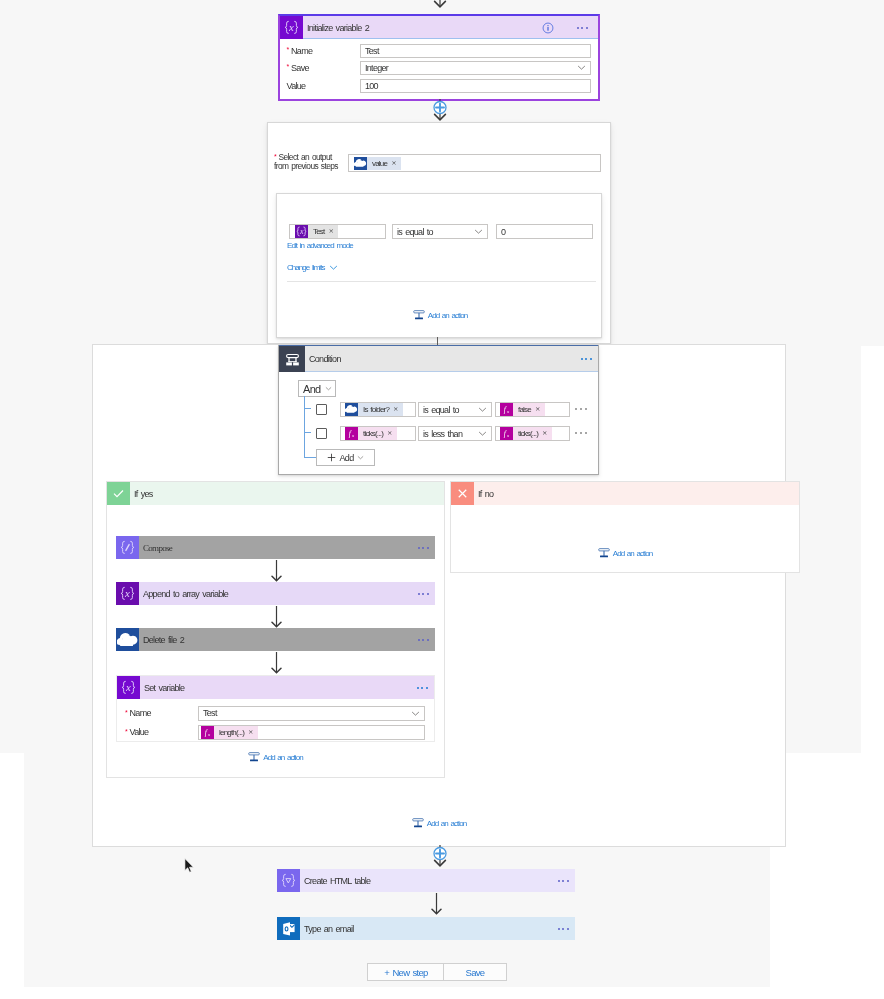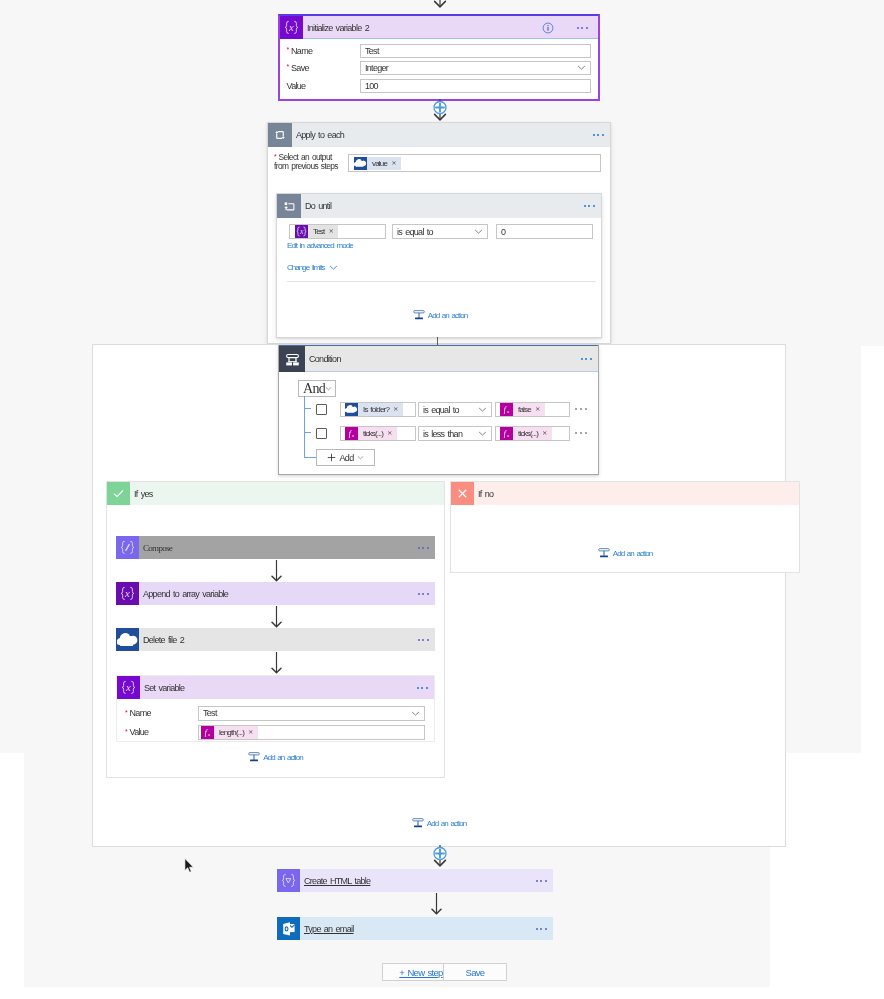--- a/index.html
+++ b/index.html
@@ -81,21 +81,21 @@
   
   #cond-scope{position:absolute;left:92px;top:344px;width:694px;height:503px;background:#fff;
               border:1px solid #dcdcdc;box-sizing:border-box;}
   #cond{left:278px;top:345px;width:321px;height:130px;background:#fff;border:1px solid #a9a9a9;
         box-shadow:0 0.6px 1.8px rgba(0,0,0,.10),0 2px 5px rgba(0,0,0,.08);}
   #cond>.card-head{height:26px;background:#e7e7e7;}
   #cond>.card-head .card-icon{background:#3b4252;width:26px;height:26px;}
   #cond-topline{position:absolute;left:0;right:0;top:-1px;height:1.4px;background:#4a6da7;}
   #cond-botline{position:absolute;left:26px;right:0;top:25px;height:1px;background:#b6cdea;}
   #cond-and{position:absolute;left:19px;top:34px;width:38px;height:17px;border:1px solid #b9b9b9;box-sizing:border-box;
-            background:#fff;display:flex;align-items:center;justify-content:space-between;padding:0 3px 0 4px;font-size:14px;font-family:Liberation Serif, serif;}
+            background:#fff;display:flex;align-items:center;justify-content:space-between;padding:0 3px 0 4px;font-size:11px;}
   #cond-and .chev{width:7px;height:7px;}
   .cond-row{position:absolute;height:17px;}
   .cond-chk{position:absolute;left:37px;top:2px;width:11px;height:11px;box-sizing:border-box;border:1px solid #5c5c5c;background:#fff;border-radius:1px;}
   .cond-left{position:absolute;left:61px;top:0;width:76px;height:15px;padding:0 4px;}
   .cond-op{position:absolute;left:139px;top:0;width:74px;height:15px;}
   .cond-right{position:absolute;left:216px;top:0;width:75px;height:15px;padding:0 4px;}
   .cond-more{position:absolute;left:296px;top:6px;display:flex;gap:2.6px;}
   .cond-more i{width:2.2px;height:2.2px;border-radius:50%;background:#888;display:block;}
   #cond-add{position:absolute;left:37px;top:103px;width:59px;height:17px;border:1px solid #b9b9b9;background:#fff;box-sizing:border-box;
             display:flex;align-items:center;justify-content:center;gap:4px;font-size:9px;}
@@ -124,27 +124,27 @@
   #setvar-fields{position:absolute;left:0;top:23px;right:0;}
   #setvar-fields .field-row{height:18px;}
   #setvar-fields .field-label{position:absolute;left:8px;}
   #setvar-fields .inp{position:absolute;left:81px;right:9px;height:15px;}
   #ifyes-add{position:absolute;left:0;right:0;top:269px;display:flex;justify-content:center;}
 
   
   .vline{position:absolute;width:1px;background:#605e5c;}
 
   
-  .bact{position:absolute;left:277px;width:276px;height:23px;text-decoration:underline;}
+  .bact{position:absolute;left:277px;width:298px;height:23px;}
   .bact .card-head{height:23px;}
   .bact .card-icon{width:23px;height:23px;}
   .bact .ellipsis i{background:#5b5fc7;}
   .btn{position:absolute;height:18px;border:1px solid #d0d0d0;background:#fcfcfc;box-sizing:border-box;
        display:flex;align-items:center;justify-content:center;font-size:9.5px;color:#2878cf;}
-  #btn-newstep{left:382px;top:963px;width:78px;text-decoration:underline;}
+  #btn-newstep{left:367px;top:963px;width:78px;}
   #btn-save{left:443px;top:963px;width:64px;}
 
   .cursor{position:absolute;width:11px;height:16px;}
 </style>
 </head>
 <body>
 
 <div class="canvas">
   <div class="band" id="bandA"></div>
   <div class="band" id="bandB"></div>
@@ -203,72 +203,40 @@
   </div>
 
   <svg class="abs" style="left:425px;top:99px;width:30px;height:24px" viewBox="0 0 30 24">
     <line x1="15" y1="0" x2="15" y2="21" stroke="#3a3a3a" stroke-width="1.2"></line>
     <path d="M9.6 15.4 L15 20.8 L20.4 15.4" fill="none" stroke="#3a3a3a" stroke-width="1.6" stroke-linecap="round"></path>
     <circle cx="15" cy="8.5" r="6" fill="#fff" stroke="#4a9ae0" stroke-width="1.3"></circle>
     <path d="M15 4.5 v8 M11 8.5 h8" stroke="#4a9ae0" stroke-width="1.9" stroke-linecap="round"></path>
   </svg>
 
   <div class="card" id="ate">
-    <div class="card-head">
-      <div class="card-icon">
-        <svg width="14" height="14" viewBox="0 0 16 16">
-          <path d="M4.3 6.0 V11.2 a0.7 0.7 0 0 0 0.7 0.7 H10.5" fill="none" stroke="#fff" stroke-width="1.3"></path>
-          <path d="M11.7 10.0 V4.8 a0.7 0.7 0 0 0 -0.7 -0.7 H5.5" fill="none" stroke="#fff" stroke-width="1.3"></path>
-          <path d="M2.6 5.7 L4.3 3.3 L6.0 5.7 Z" fill="#fff"></path>
-          <path d="M10.0 10.3 L11.7 12.7 L13.4 10.3 Z" fill="#fff"></path>
-        </svg>
-      </div>
-      <div class="card-title">Apply to each</div>
-      <div class="ellipsis">
-          <i></i>
-          <i></i>
-          <i></i>
-        </div>
-    </div>
     <div id="ate-field">
       <div class="lbl"><span class="req">*</span><span>Select an output</span><br><span>from previous steps</span></div>
       <div class="inp">
         <span class="token" style="background:#dbe3f0">
           <span class="tk-ic" style="background:#1f4e9c">
             <svg width="12.5" height="8.3" viewBox="0.6 2.4 17.4 11.6">
                 <path d="M1.4 12.2 a3.3 3.3 0 0 1 1.6 -5.7 a4.6 4.6 0 0 1 8.1 -2.4 a3.9 3.9 0 0 0 -2.5 1.25 a4.6 4.6 0 0 0 -3.9 3.2 a3.3 3.3 0 0 0 -1.6 3.65 Z" fill="#fff"></path>
                 <path d="M3.5 13.1 a3.05 3.05 0 0 1 1.5 -5.6 a4.3 4.3 0 0 1 7.0 -2.45 a3.75 3.75 0 0 1 5.5 3.35 a3.7 3.7 0 0 1 -3.6 3.7 l-.15 1.0 Z" fill="#fff"></path>
               </svg>
           </span>
           <span class="tk-tx">
               <span>value</span>
               <span class="tk-x">×</span>
             </span>
         </span>
       </div>
     </div>
   </div>
 
   <div class="card" id="dountil">
-    <div class="card-head">
-      <div class="card-icon">
-        <svg width="13" height="13" viewBox="0 0 16 16">
-          <rect x="2.0" y="3.0" width="3.2" height="3.2" fill="#fff"></rect>
-          <path d="M6.6 4.6 H12.6 a0.8 0.8 0 0 1 0.8 0.8 v6.0 a0.8 0.8 0 0 1 -0.8 0.8 H5.0" fill="none" stroke="#fff" stroke-width="1.35"></path>
-          <path d="M1.6 9.9 L3.9 7.4 L6.2 9.9 Z" fill="#fff"></path>
-          <rect x="3.1" y="9.3" width="1.6" height="3.2" fill="#fff"></rect>
-        </svg>
-      </div>
-      <div class="card-title">Do until</div>
-      <div class="ellipsis">
-          <i></i>
-          <i></i>
-          <i></i>
-        </div>
-    </div>
     <div id="du-row">
       <div class="inp" id="du-left">
         <span class="token" style="background:#e3e3e3">
           <span class="tk-ic" style="background:#6a0dad">
             <svg width="11" height="11" viewBox="1.3 1.6 13.4 12.8">
                 <g fill="none" stroke="#e2d2fa" stroke-width="1.05" stroke-linecap="round">
                   <path d="M5.15 2.5 q-1.5 0 -1.5 1.6 v2.0 q0 1.65 -1.3 1.8 q1.3 .15 1.3 1.8 v2.0 q0 1.6 1.5 1.6"></path>
                   <path d="M10.85 2.5 q1.5 0 1.5 1.6 v2.0 q0 1.65 1.3 1.8 q-1.3 .15 -1.3 1.8 v2.0 q0 1.6 -1.5 1.6"></path>
                 </g>
                 <text x="8" y="11.5" font-family="'Liberation Serif',serif" font-style="italic" font-size="9.6" fill="#e2d2fa" text-anchor="middle">x</text>
@@ -492,21 +460,21 @@
             <i></i>
           </div>
       </div>
     </div>
 
     <svg class="abs" style="left:164px;top:124px;width:11px;height:23px" viewBox="0 0 11 23">
       <line x1="5.5" y1="0" x2="5.5" y2="21" stroke="#3a3a3a" stroke-width="1.2"></line>
       <path d="M1 16.2 L5.5 20.8 L10 16.2" fill="none" stroke="#3a3a3a" stroke-width="1.5" stroke-linecap="round"></path>
     </svg>
 
-    <div class="act" style="top:146px;background:#e5e5e5;">
+    <div class="act" style="top:146px;background:#a3a3a3;">
       <div class="card-head">
         <div class="card-icon" style="background:#1f4e9c">
           <svg width="21" height="14" viewBox="0.6 2.4 17.4 11.6">
               <path d="M1.4 12.2 a3.3 3.3 0 0 1 1.6 -5.7 a4.6 4.6 0 0 1 8.1 -2.4 a3.9 3.9 0 0 0 -2.5 1.25 a4.6 4.6 0 0 0 -3.9 3.2 a3.3 3.3 0 0 0 -1.6 3.65 Z" fill="#fff"></path>
               <path d="M3.5 13.1 a3.05 3.05 0 0 1 1.5 -5.6 a4.3 4.3 0 0 1 7.0 -2.45 a3.75 3.75 0 0 1 5.5 3.35 a3.7 3.7 0 0 1 -3.6 3.7 l-.15 1.0 Z" fill="#fff"></path>
             </svg>
         </div>
         <div class="card-title">Delete file 2</div>
         <div class="ellipsis">
             <i></i>

